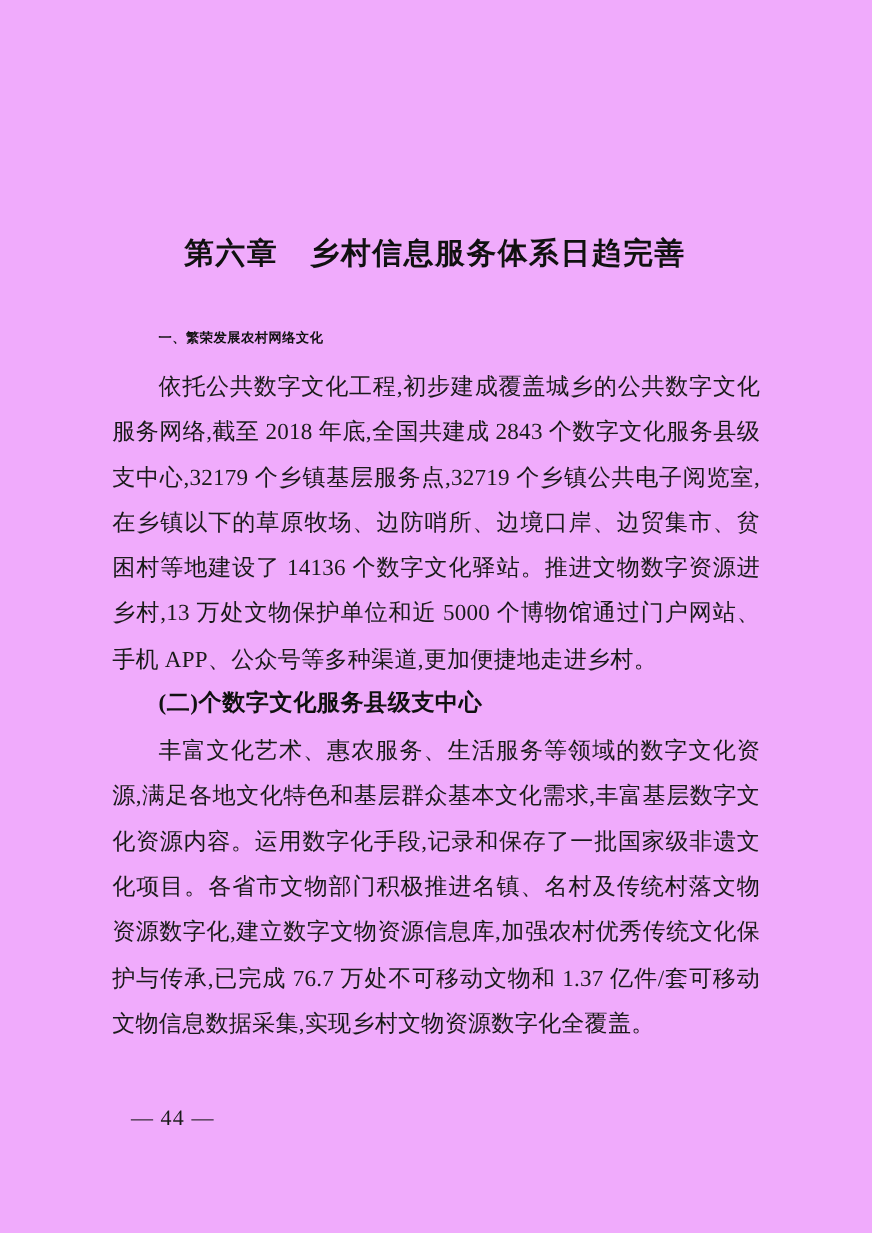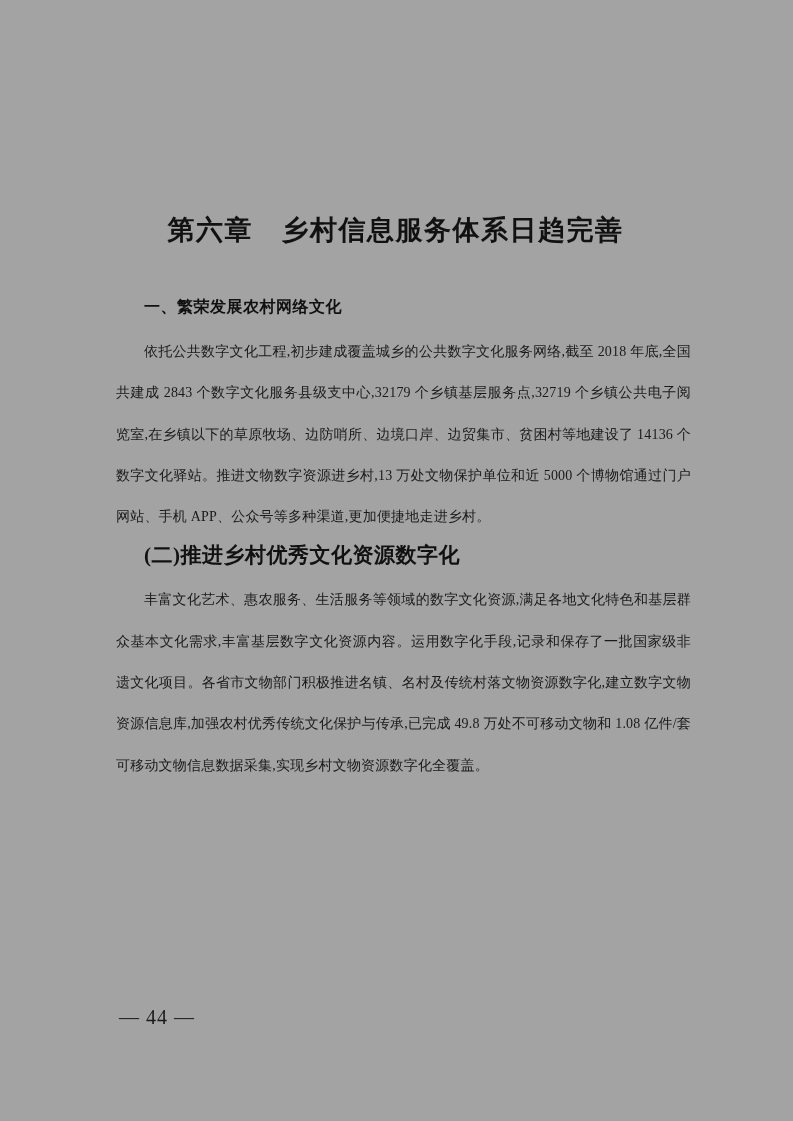--- a/index.html
+++ b/index.html
@@ -4,21 +4,21 @@
 <style>
   html, body {
     margin: 0;
     padding: 0;
     background: #ffffff;
   }
   .page {
     position: relative;
     width: 793px;
     height: 1121px;
-    background: #a3a3a3;
+    background: #f0abfc;
     color: #1a1a1a;
     overflow: hidden;
   }
   .content {
     position: absolute;
     left: 100px;
     top: 0;
     width: 591px;
   }
   .chapter-title {
@@ -27,47 +27,47 @@
     font-size: 27px;
     line-height: 32px;
     text-align: center;
     letter-spacing: 1.5px;
     margin: 214px 0 0 0;
     color: #111111;
   }
   .section-heading {
     font-family: "Liberation Sans", sans-serif;
     font-weight: 700;
-    font-size: 16px;
+    font-size: 12px;
     line-height: 24px;
     margin: 49px 0 0 0;
     padding-left: 44px;
     letter-spacing: 0.5px;
     color: #111111;
   }
   .subsection-heading {
     font-family: "Liberation Serif", serif;
     font-weight: 700;
     font-size: 21px;
     line-height: 26px;
     padding-left: 44px;
     letter-spacing: 0.5px;
     color: #111111;
   }
   .sub-1 { margin: 16px 0 0 0; }
   .sub-2 { margin: 5px 0 0 0; }
   .body-para {
     font-family: "Liberation Serif", serif;
-    font-size: 14px;
+    font-size: 21px;
     line-height: 41.3px;
     text-align: justify;
     text-justify: inter-ideograph;
     text-indent: 2em;
     letter-spacing: 0.2px;
-    margin: 12px 0 0 16px;
+    margin: 12px 0 0 2px;
     color: #1a1a1a;
   }
   .p-2 { margin-top: 11px; }
   .footer {
     position: absolute;
     left: 119px;
     top: 1006px;
     font-family: "Liberation Serif", serif;
     font-size: 20px;
     letter-spacing: 1px;
@@ -81,20 +81,20 @@
 <div class="page">
   <div class="content">
 
     <h1 class="chapter-title">第六章　乡村信息服务体系日趋完善</h1>
 
     <h2 class="section-heading">一、繁荣发展农村网络文化</h2>
 
 
     <p class="body-para p-1">依托公共数字文化工程,初步建成覆盖城乡的公共数字文化服务网络,截至 2018 年底,全国共建成 2843 个数字文化服务县级支中心,32179 个乡镇基层服务点,32719 个乡镇公共电子阅览室,在乡镇以下的草原牧场、边防哨所、边境口岸、边贸集市、贫困村等地建设了 14136 个数字文化驿站。推进文物数字资源进乡村,13 万处文物保护单位和近 5000 个博物馆通过门户网站、手机 APP、公众号等多种渠道,更加便捷地走进乡村。</p>
 
-    <h3 class="subsection-heading sub-2">(二)推进乡村优秀文化资源数字化</h3>
+    <h3 class="subsection-heading sub-2">(二)个数字文化服务县级支中心</h3>
 
-    <p class="body-para p-2">丰富文化艺术、惠农服务、生活服务等领域的数字文化资源,满足各地文化特色和基层群众基本文化需求,丰富基层数字文化资源内容。运用数字化手段,记录和保存了一批国家级非遗文化项目。各省市文物部门积极推进名镇、名村及传统村落文物资源数字化,建立数字文物资源信息库,加强农村优秀传统文化保护与传承,已完成 49.8 万处不可移动文物和 1.08 亿件/套可移动文物信息数据采集,实现乡村文物资源数字化全覆盖。</p>
+    <p class="body-para p-2">丰富文化艺术、惠农服务、生活服务等领域的数字文化资源,满足各地文化特色和基层群众基本文化需求,丰富基层数字文化资源内容。运用数字化手段,记录和保存了一批国家级非遗文化项目。各省市文物部门积极推进名镇、名村及传统村落文物资源数字化,建立数字文物资源信息库,加强农村优秀传统文化保护与传承,已完成 76.7 万处不可移动文物和 1.37 亿件/套可移动文物信息数据采集,实现乡村文物资源数字化全覆盖。</p>
 
   </div>
 
   <div class="footer">— 44 —</div>
 </div>
 
 </body></html>

